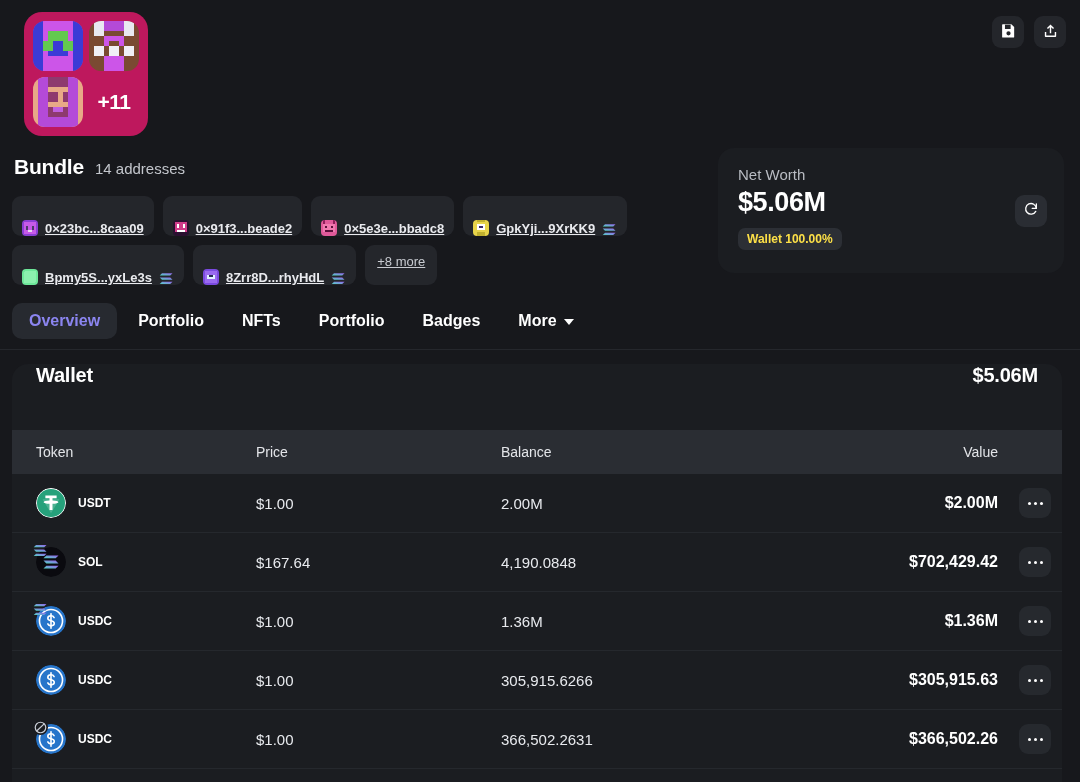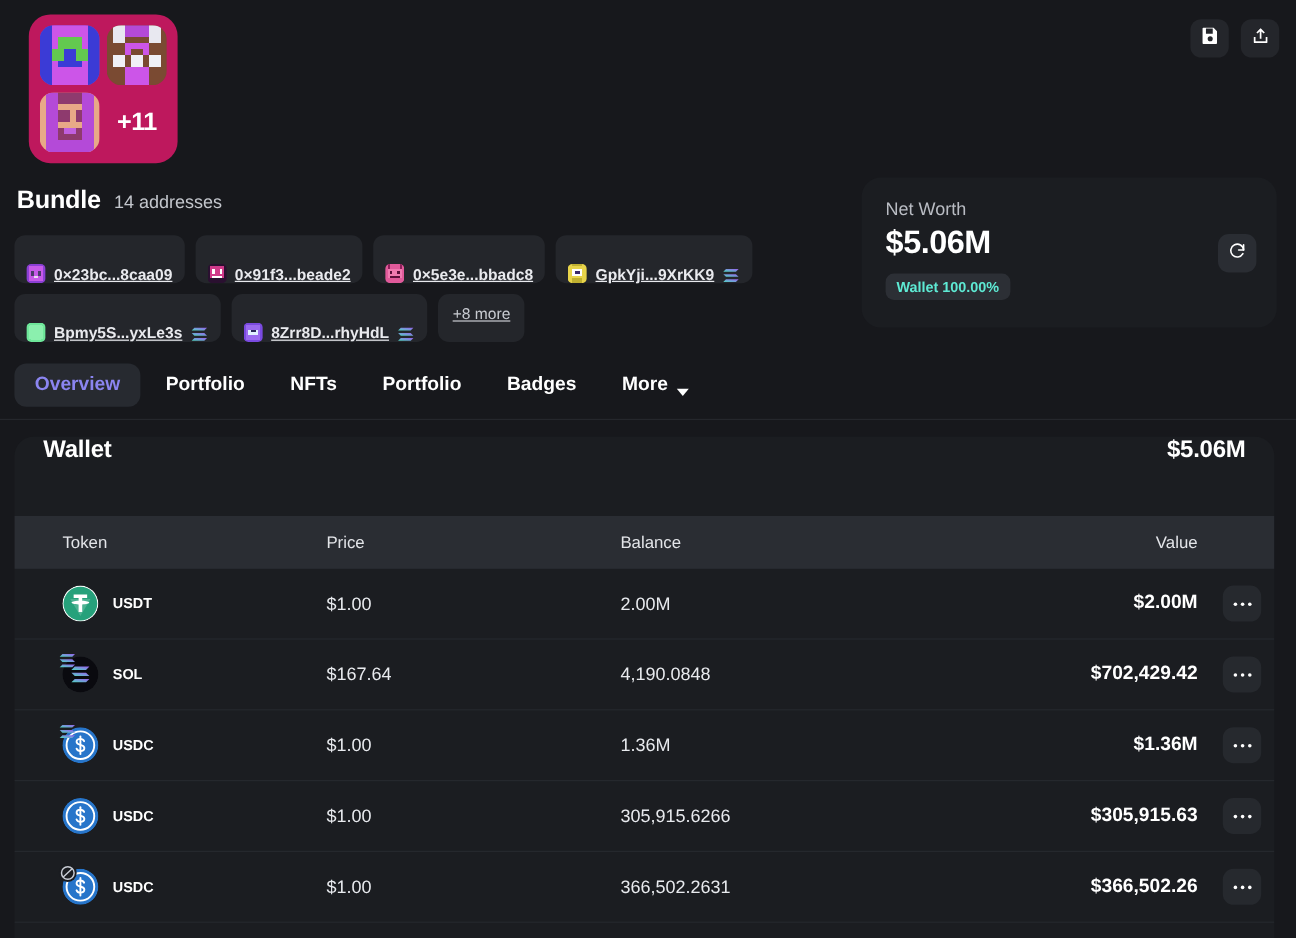--- a/index.html
+++ b/index.html
@@ -77,41 +77,41 @@
     width: 346px; height: 125px;
     background: #1b1d21; border-radius: 16px;
     padding: 18px 20px;
   }
   .nw-label { font-size: 15px; color: #b9bcc3; }
   .nw-value { font-size: 27px; font-weight: 700; margin-top: 4px; letter-spacing: -0.4px;}
   .nw-pill {
     display: inline-block; margin-top: 10px;
     background: #2c2f35; border-radius: 7px;
     padding: 4px 9px;
-    font-size: 12px; font-weight: 600; color: #5eead4;
+    font-size: 12px; font-weight: 600; color: #fde047;
   }
   .nw-refresh {
     position: absolute; right: 17px; top: 47px;
     width: 32px; height: 32px; border-radius: 9px;
     background: #2a2d33;
     display: flex; align-items: center; justify-content: center;
     cursor: pointer;
   }
   .nw-refresh svg { width: 16px; height: 16px; stroke: #ffffff; fill: none; stroke-width: 2; }
 
   
   .tabs {
     position: absolute; left: 12px; top: 303px;
     display: flex; align-items: center; gap: 4px;
   }
   .tab {
     padding: 9px 17px; border-radius: 10px;
     font-size: 16px; font-weight: 700; color: #ffffff;
     cursor: pointer; white-space: nowrap;
-    display: flex; align-items: flex-end; gap: 7px;
+    display: flex; align-items: center; gap: 7px;
   }
   .tab.active { background: #272a30; color: #8b85f0; }
   .caret {
     width: 0; height: 0;
     border-left: 5px solid transparent;
     border-right: 5px solid transparent;
     border-top: 6px solid #ffffff;
     margin-top: 2px;
   }
   .tabs-divider {
@@ -132,21 +132,21 @@
     display: flex; align-items: flex-start; justify-content: space-between;
   }
   .wallet-title { font-size: 20px; font-weight: 700; letter-spacing: -0.2px;}
   .wallet-total { font-size: 20px; font-weight: 700; letter-spacing: -0.2px;}
 
   .thead {
     height: 44px; background: #2a2d33;
     display: flex; align-items: center;
     font-size: 14px; color: #e3e5e9;
   }
-  .c-token   { width: 244px; padding-left: 24px; margin-left: 16px; }
+  .c-token   { width: 244px; padding-left: 24px; }
   .c-price   { width: 245px; }
   .c-balance { flex: 1; }
   .c-value   { width: 218px; text-align: right; padding-right: 10px;}
   .c-menu    { width: 54px; }
 
   .trow {
     height: 59px; display: flex; align-items: center;
     border-bottom: 1px solid #25282d;
     font-size: 15px; color: #e8eaee;
   }

